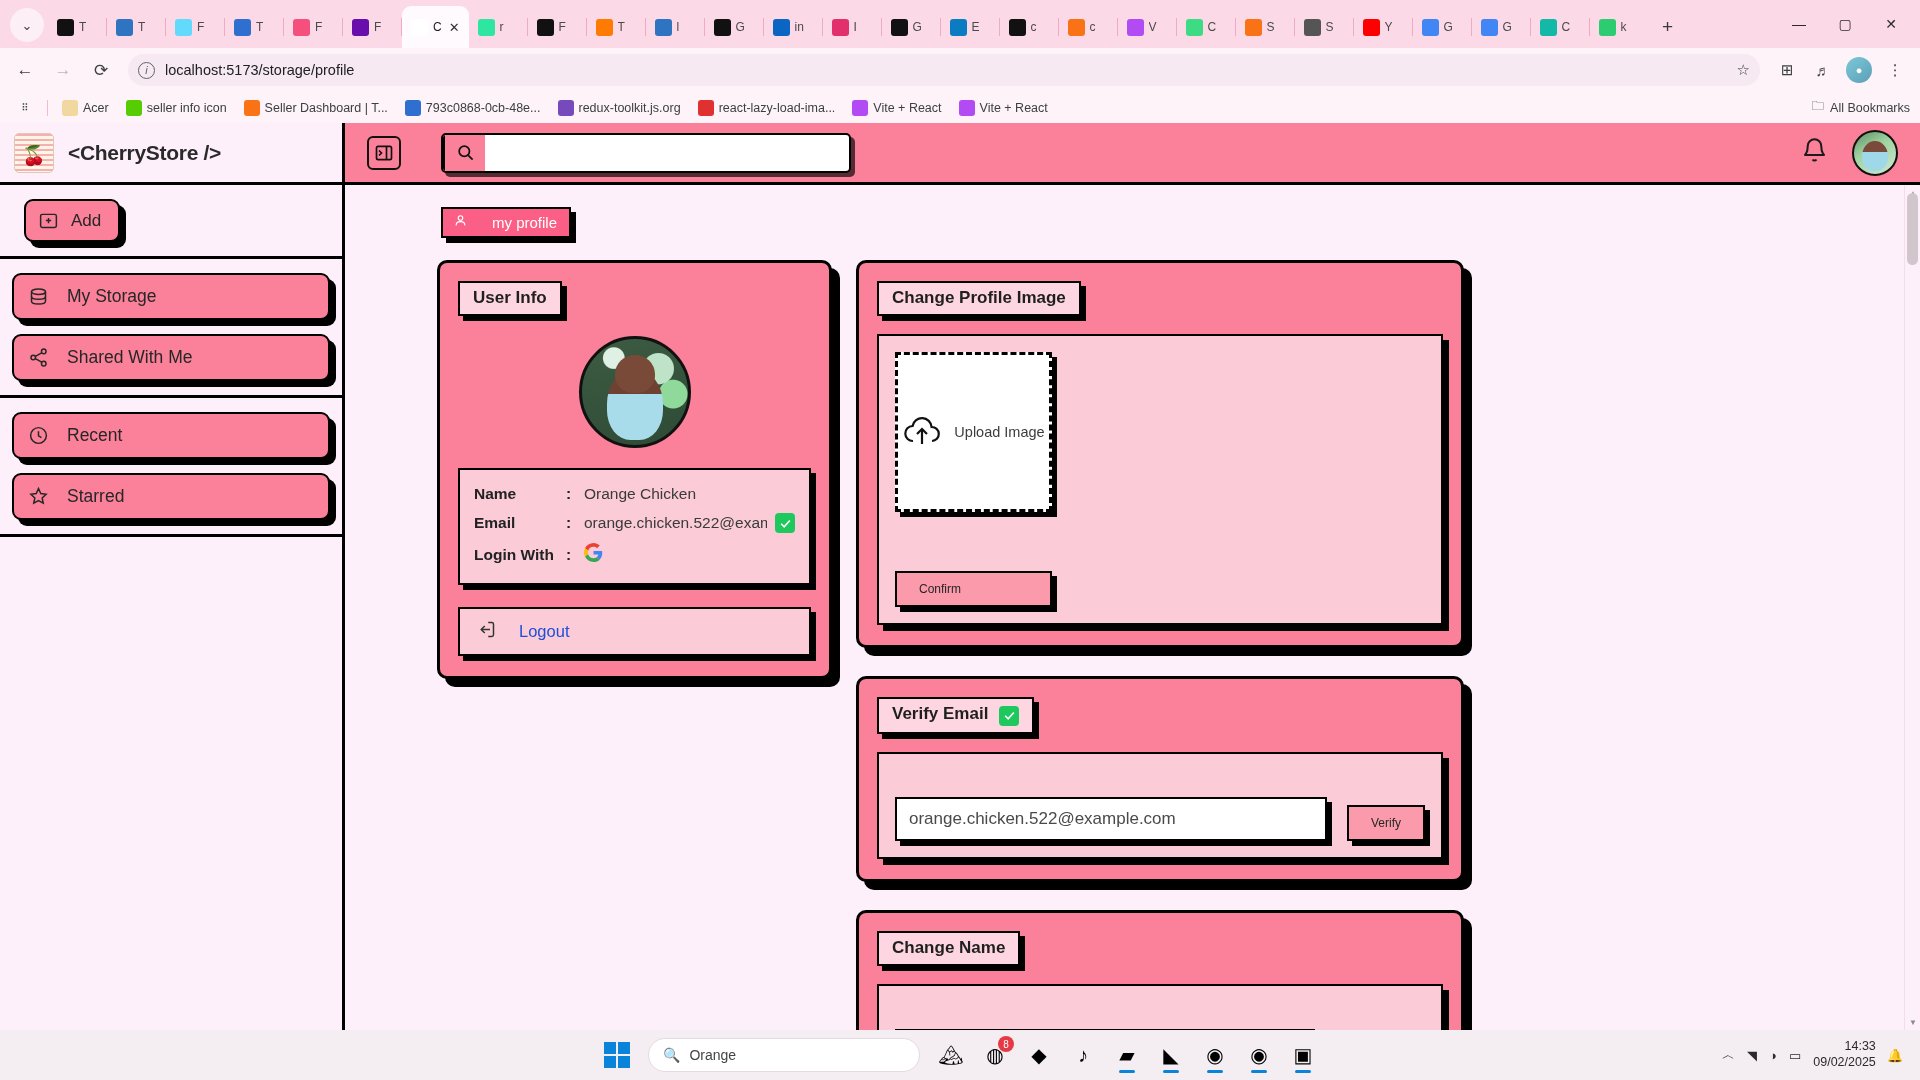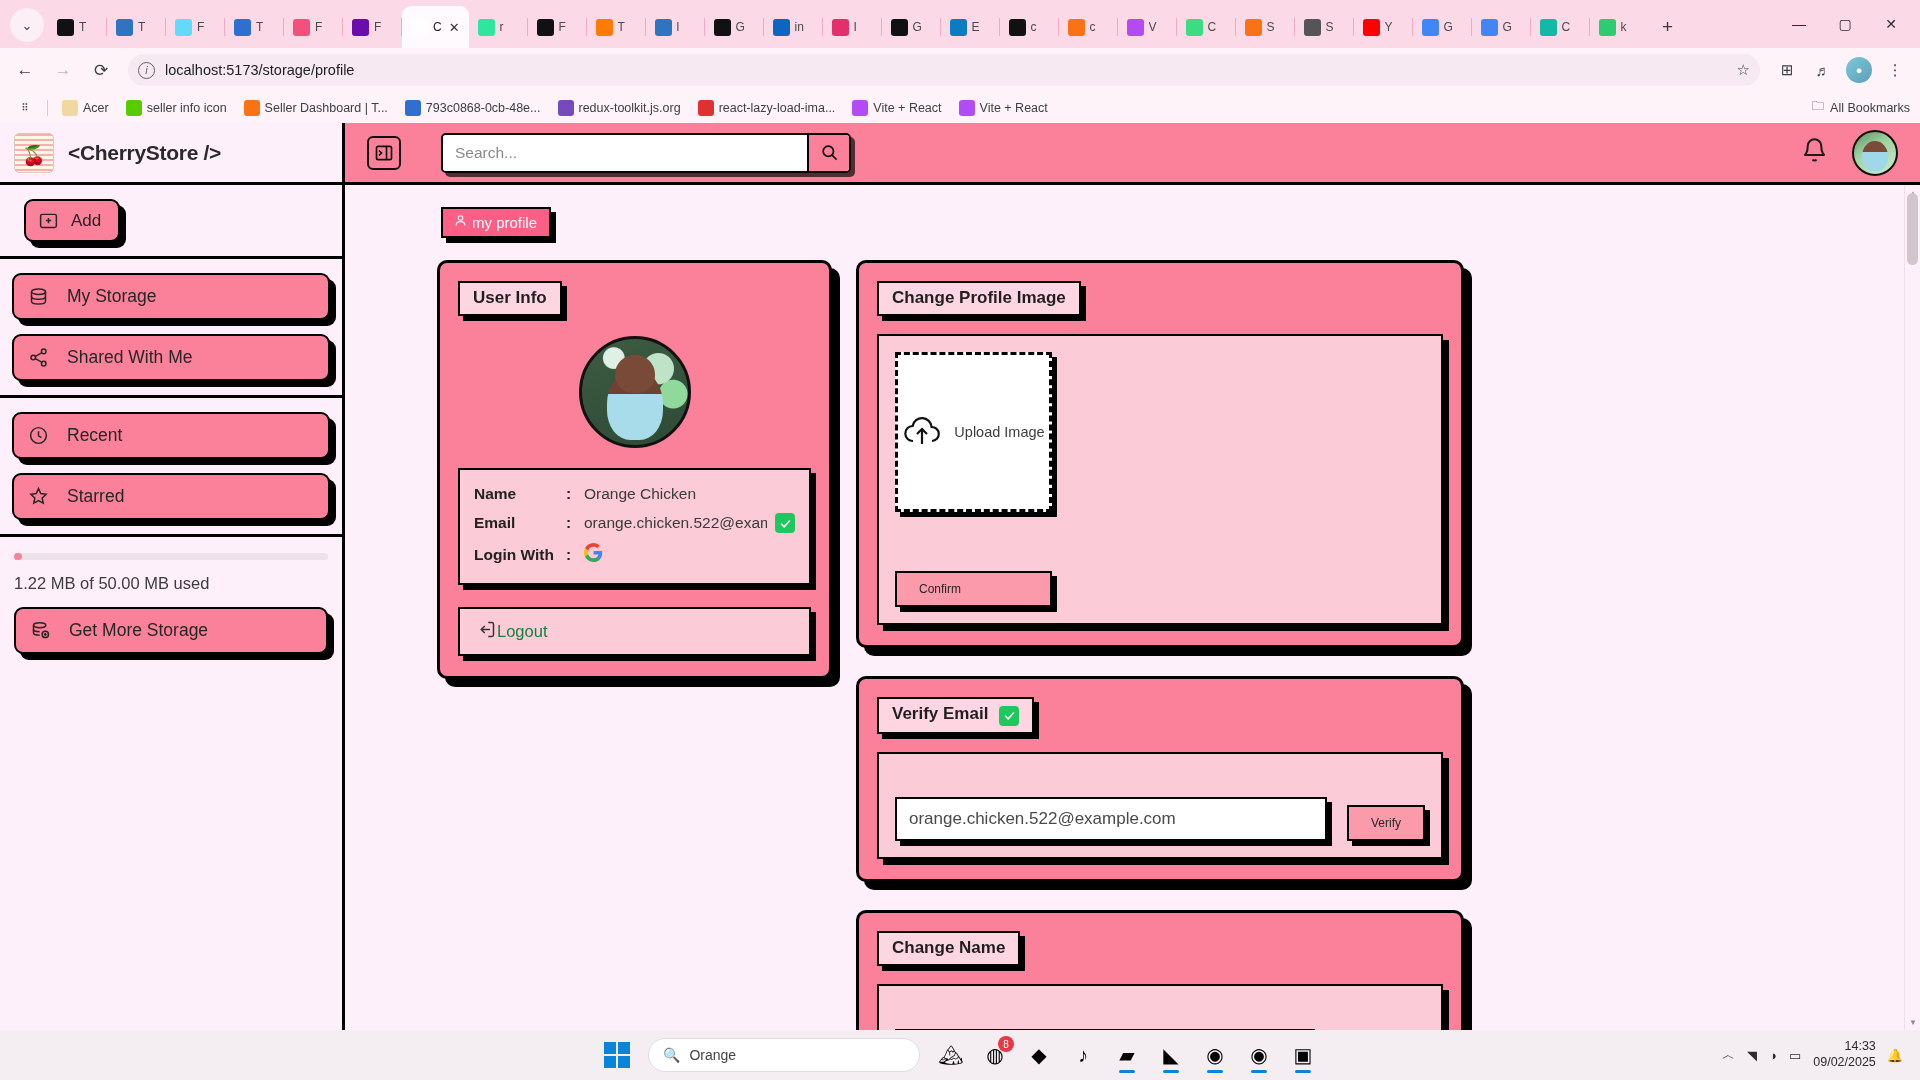--- a/index.html
+++ b/index.html
@@ -121,21 +121,21 @@
   .top-avatar { width:46px;height:46px;border-radius:50%;border:2.5px solid #111; overflow:hidden;
      background:linear-gradient(150deg,#5f8f63,#9ed3a0 40%,#cfe9d2); position:relative;}
   .top-avatar::after{content:"";position:absolute;left:50%;top:58%;transform:translate(-50%,-50%);
      width:26px;height:30px;border-radius:50% 50% 45% 45%;
      background:linear-gradient(180deg,#7a4a3a 0 38%, #9fd8e8 38% 100%);}
 
   .content { flex:1; overflow:hidden; padding:22px 0 0 0; position:relative; }
   .content-inner { padding:0 40px 0 92px; }
 
   .pagechip {
-    display:inline-flex; align-items:center; gap:4px;
+    display:inline-flex; align-items:center; gap:24px;
     background:#fb5f85; border:2.5px solid #000; color:#fff;
     padding:4px 12px 5px 10px; box-shadow:5px 5px 0 #000; font-size:15px;
     margin-left:4px;
   }
   .pagechip svg{ width:15px;height:15px;stroke:#fff;fill:none;stroke-width:1.8;}
 
   .grid { display:flex; gap:24px; margin-top:22px; align-items:flex-start; }
   .col-left { width:395px; flex:0 0 auto; }
   .col-right { width:608px; flex:0 0 auto; }
 
@@ -178,23 +178,23 @@
 
   .infobox { background:#fbccd8; border:2.5px solid #000; box-shadow:5px 5px 0 #000;
      padding:10px 14px 12px 14px; margin-bottom:22px; }
   .irow { display:flex; align-items:center; font-size:15.5px; color:#3a3a3a; padding:5px 0; }
   .irow .k { width:92px; font-weight:bold; color:#222; flex:0 0 auto; }
   .irow .c { width:18px; flex:0 0 auto; font-weight:bold; color:#222;}
   .irow .v { flex:1; white-space:nowrap; overflow:hidden; }
   .irow .tail { margin-left:8px; display:flex; align-items:center; }
   .gicon { width:19px;height:19px;display:inline-block; }
 
-  .logoutbtn { display:flex; align-items:center; background:#fbccd8;
+  .logoutbtn { display:flex; align-items:center; gap:22px; background:#fbccd8;
      border:2.5px solid #000; box-shadow:5px 5px 0 #000; padding:10px 16px;
-     font-size:16.5px; color:#15803d; }
+     font-size:16.5px; color:#1d4ed8; }
   .logoutbtn svg{ width:21px;height:21px;stroke:#333;fill:none;stroke-width:1.7;}
 
   .panel { background:#fbccd8; border:2.5px solid #000; box-shadow:6px 6px 0 #000;
      padding:16px; display:flex; align-items:flex-start; gap:16px; flex-wrap:wrap;}
 
   .dropzone { width:157px; height:160px; background:#fff; border:3px dashed #000;
      display:flex; flex-direction:row; align-items:center; justify-content:center; gap:12px;
      box-shadow:5px 5px 0 #000; }
   .dropzone svg{ width:40px;height:34px;stroke:#111;fill:none;stroke-width:2.2;}
   .dropzone span{ font-size:14.5px; color:#3d3d3d; }
@@ -508,52 +508,33 @@
         <div class="nbtn">
           <span class="ic">
             <svg viewBox="0 0 24 24">
                 <path d="M12 3l2.6 5.6 6.1.8-4.5 4.2 1.2 6-5.4-3-5.4 3 1.2-6L3.3 9.4l6.1-.8z"></path>
               </svg>
           </span>
           <span>Starred</span>
         </div>
       </div>
 
-      <div class="storage-wrap">
-        <div class="sbar">
-          <div class="fill" style="width: 2.5%;"></div>
-        </div>
-        <div class="stext">1.22 MB of 50.00 MB used</div>
-        <div class="nbtn">
-          <span class="ic">
-            <svg viewBox="0 0 24 24">
-                <ellipse cx="11" cy="6" rx="7" ry="2.8"></ellipse>
-                <path d="M4 6v8.6c0 1.6 3.1 2.8 7 2.8"></path>
-                <path d="M4 10.6c0 1.6 3.1 2.8 7 2.8"></path>
-                <circle cx="17.5" cy="16.5" r="3.6"></circle>
-                <path d="M17.5 14.9v3.2M15.9 16.5h3.2"></path>
-              </svg>
-          </span>
-          <span>Get More Storage</span>
-        </div>
-      </div>
     </div>
 
     <div class="main">
 
       <div class="topbar">
         <div class="collapse-btn">
           <svg viewBox="0 0 24 24">
               <rect x="3" y="4" width="18" height="16" rx="2"></rect>
               <path d="M15 4v16"></path>
               <path d="M6 9l3 3-3 3"></path>
             </svg>
         </div>
         <div class="searchwrap">
-          <input type="text" placeholder="Search..." style="">
           <div class="searchbtn">
             <svg viewBox="0 0 24 24">
                 <circle cx="10.5" cy="10.5" r="6.5"></circle>
                 <path d="M15.5 15.5L21 21"></path>
               </svg>
           </div>
         </div>
         <div class="top-right">
           <div class="bell">
             <svg viewBox="0 0 24 24">

